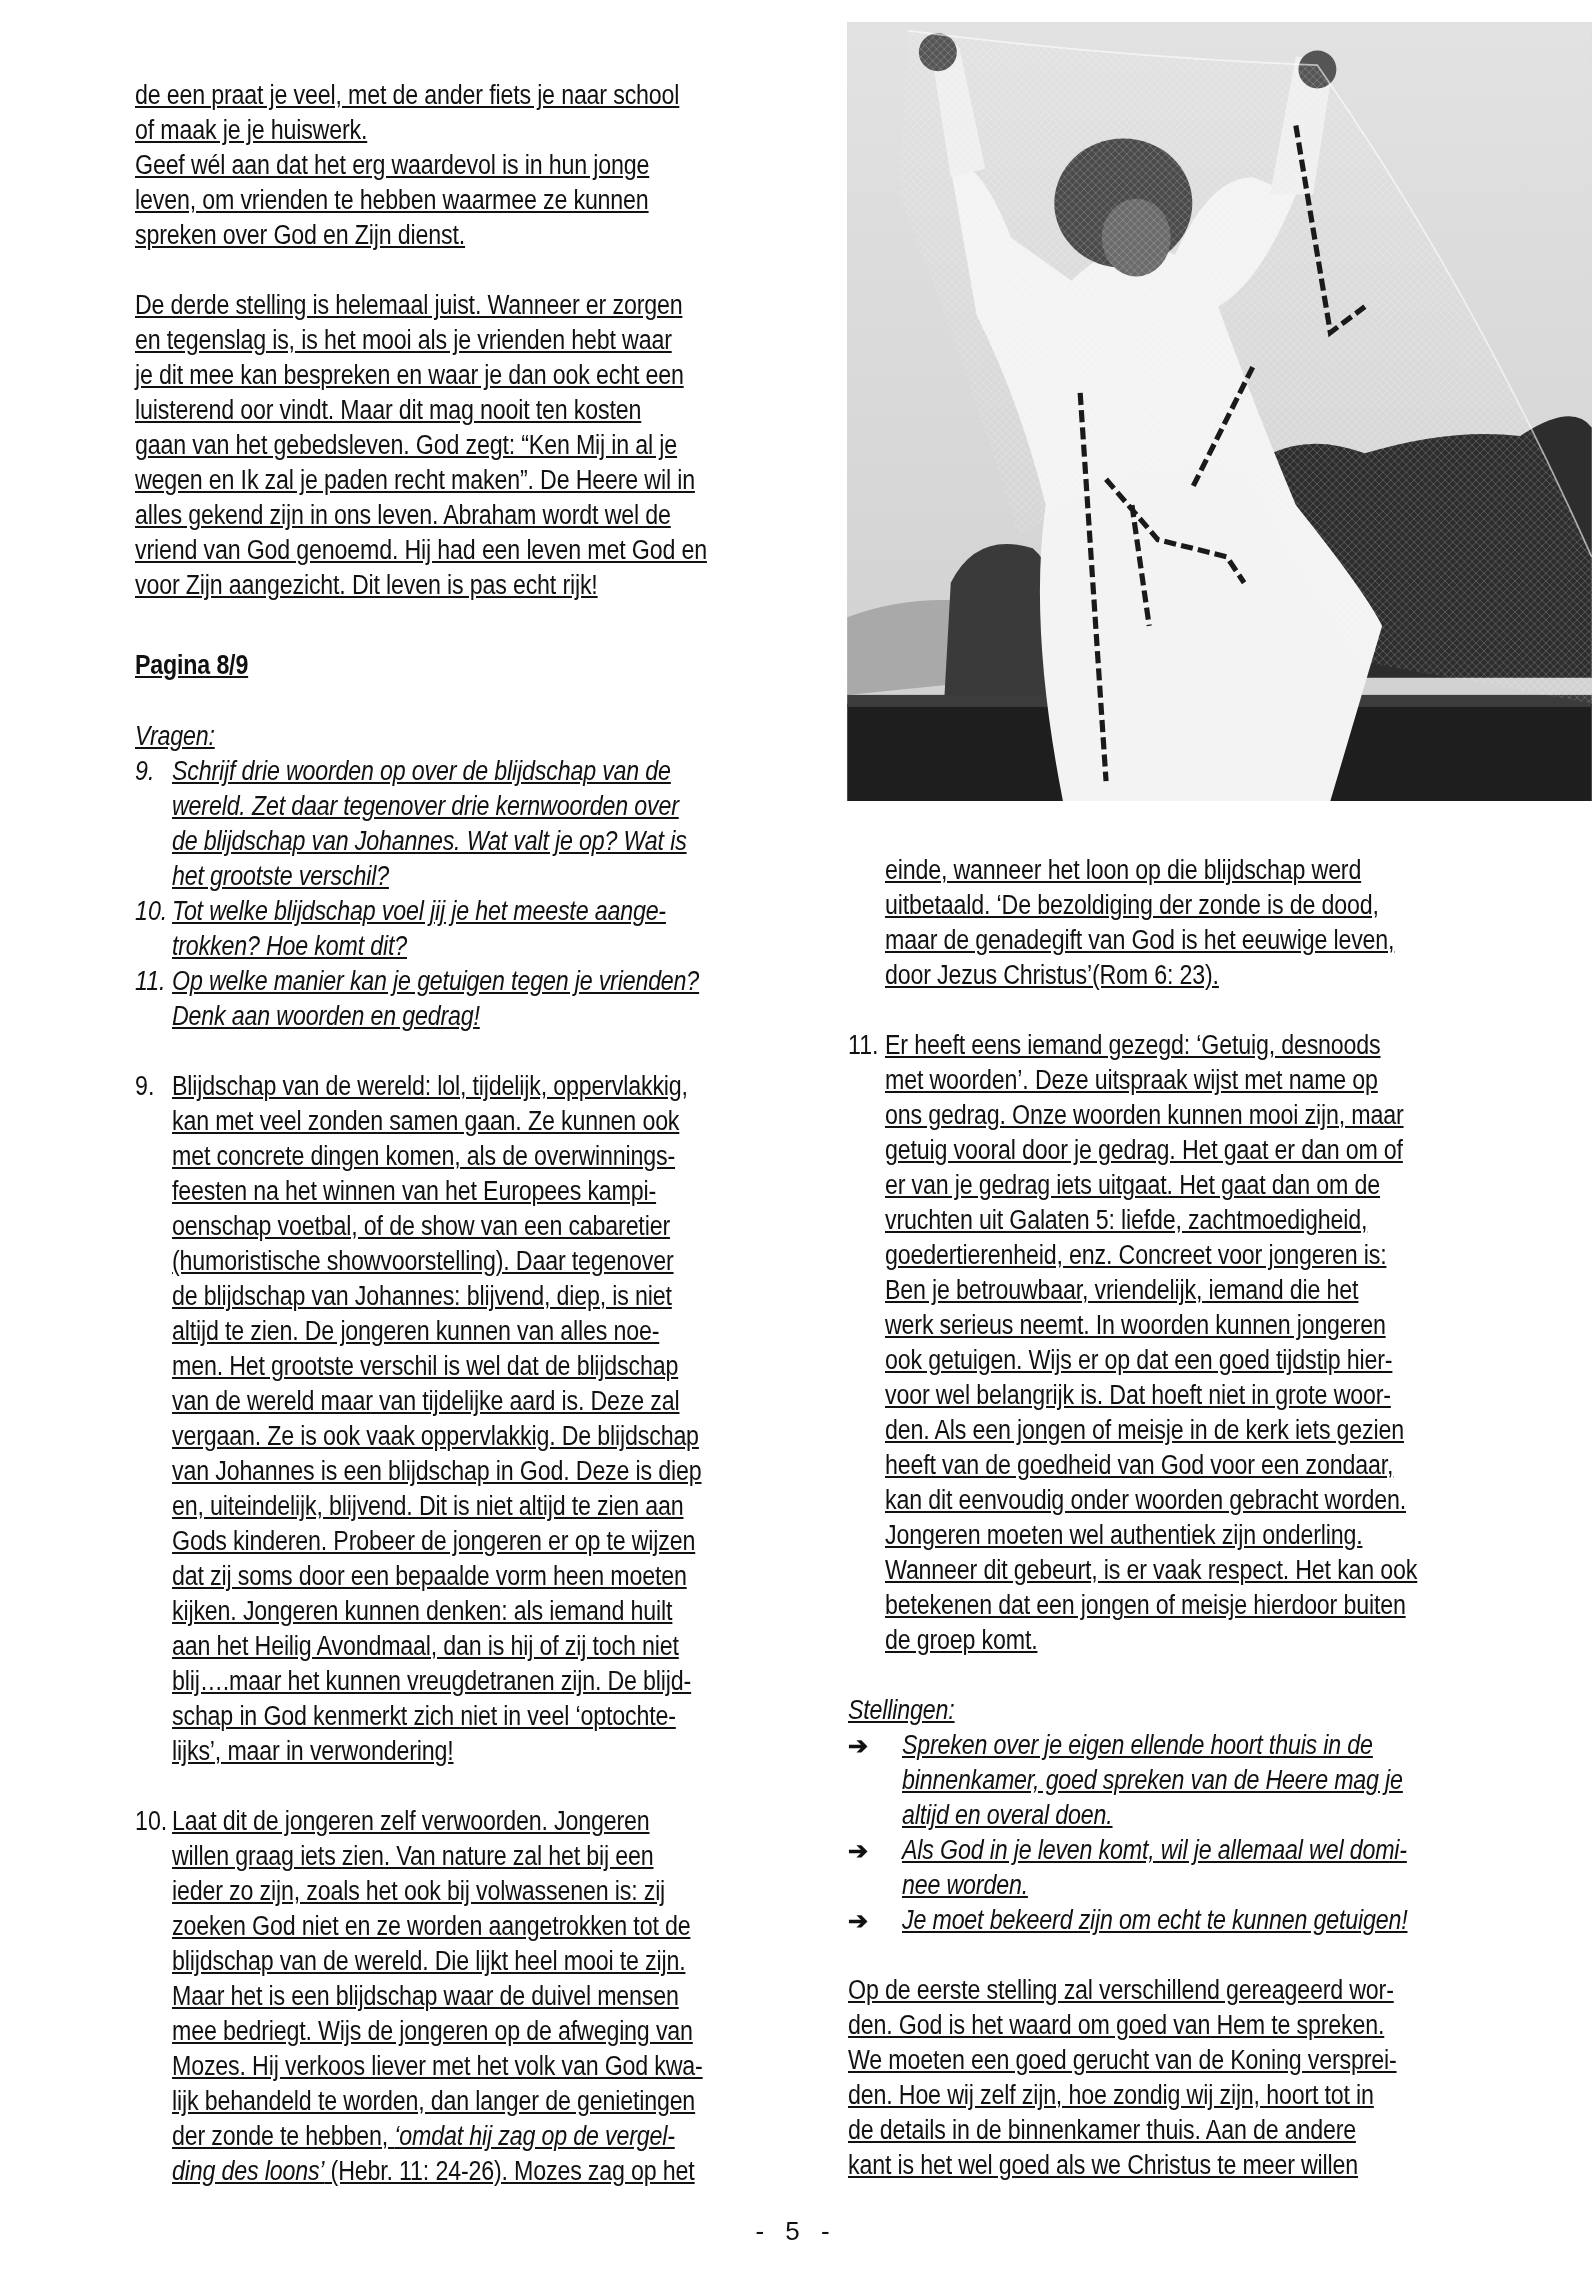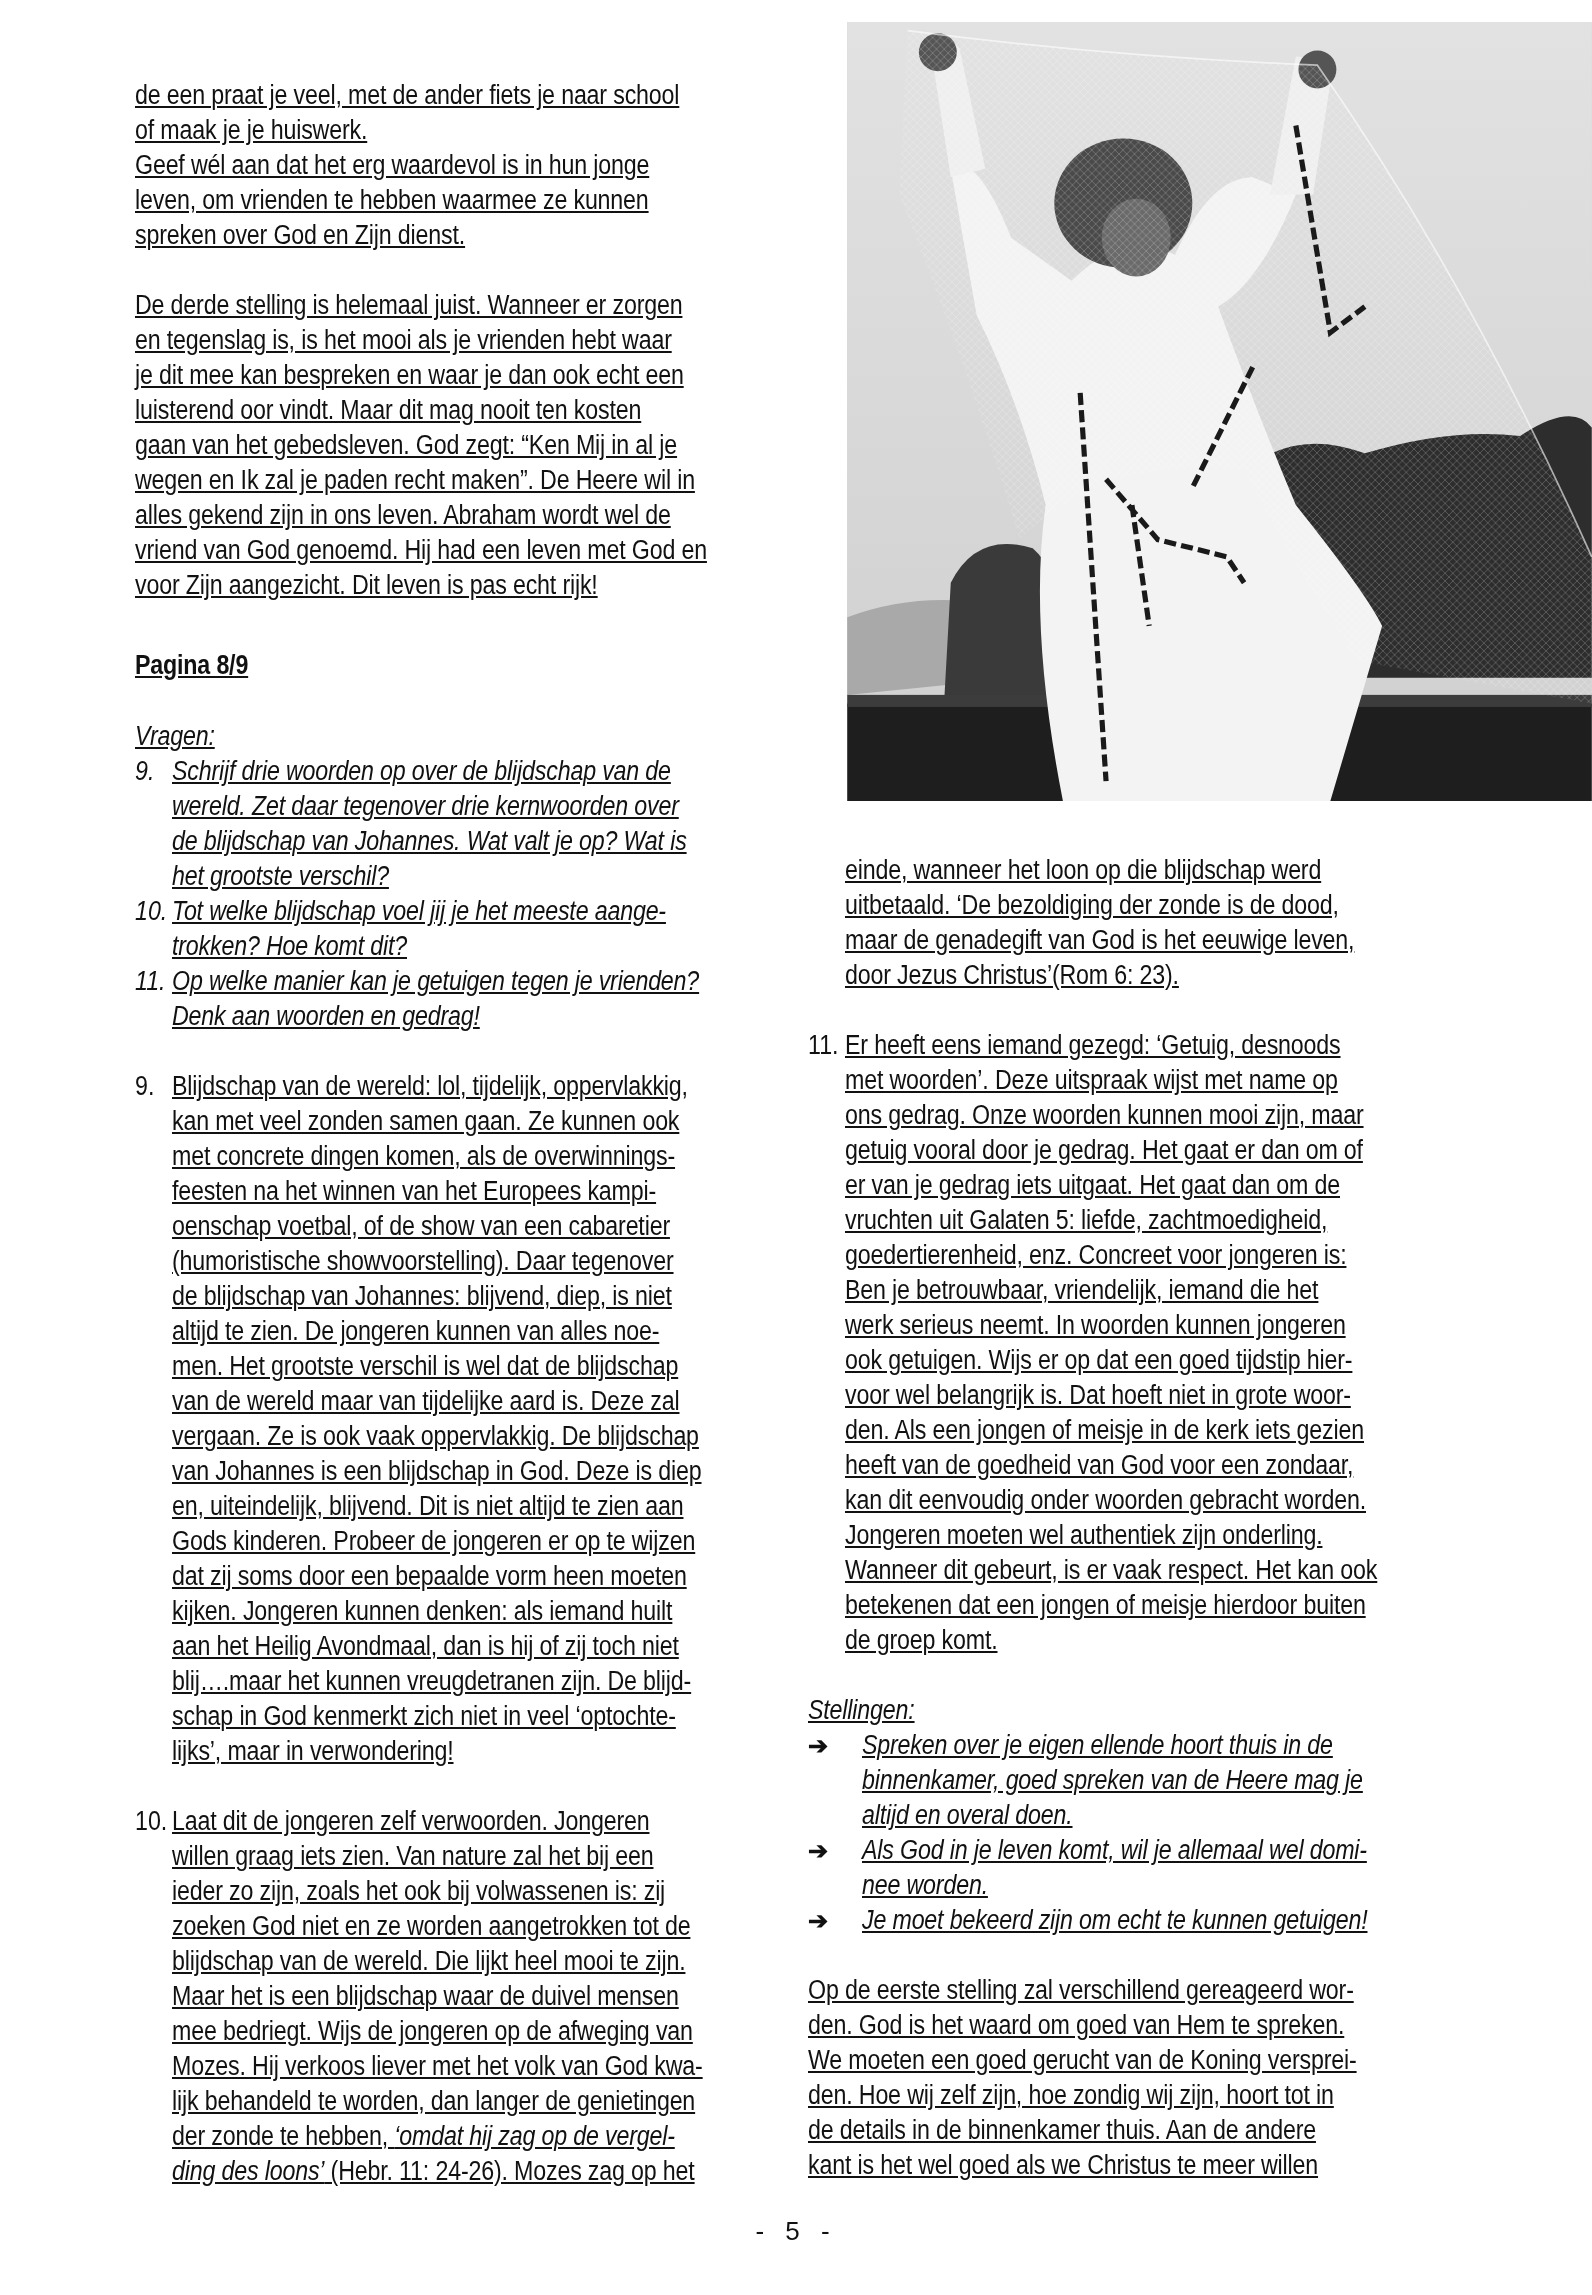--- a/index.html
+++ b/index.html
@@ -1,20 +1,20 @@
 <!DOCTYPE html>
 <html style="font-size:14px"><head>
 <meta charset="utf-8">
 <style>
   html, body { margin: 0; padding: 0; background: #ffffff; }
   body { width: 1592px; height: 2295px; position: relative; overflow: hidden;
          font-family: "Liberation Sans", sans-serif; color: #111111; }
   .col { position: absolute; text-decoration: underline; }
   #left-col { left: 135px; top: 78px; width: 690px; }
-  #right-col { left: 808px; top: 853px; width: 716px; }
+  #right-col { left: 848px; top: 853px; width: 716px; }
   .line { height: 35px; line-height: 35px; font-size: 27px; white-space: nowrap;
           transform-origin: 0 50%; transform: scaleX(0.86); letter-spacing: -0.2px; }
   .it { font-style: italic; }
   .bold { font-weight: bold; }
   .gap { height: 35px; }
   .item { position: relative; }
   .item .num { position: absolute; left: 0; top: 0; height: 35px; line-height: 35px;
                font-size: 27px; transform-origin: 0 50%; transform: scaleX(0.86); }
   .item .body { margin-left: 37px; }
   .arrow { position: absolute; left: 0; top: 0; height: 35px; line-height: 35px;

